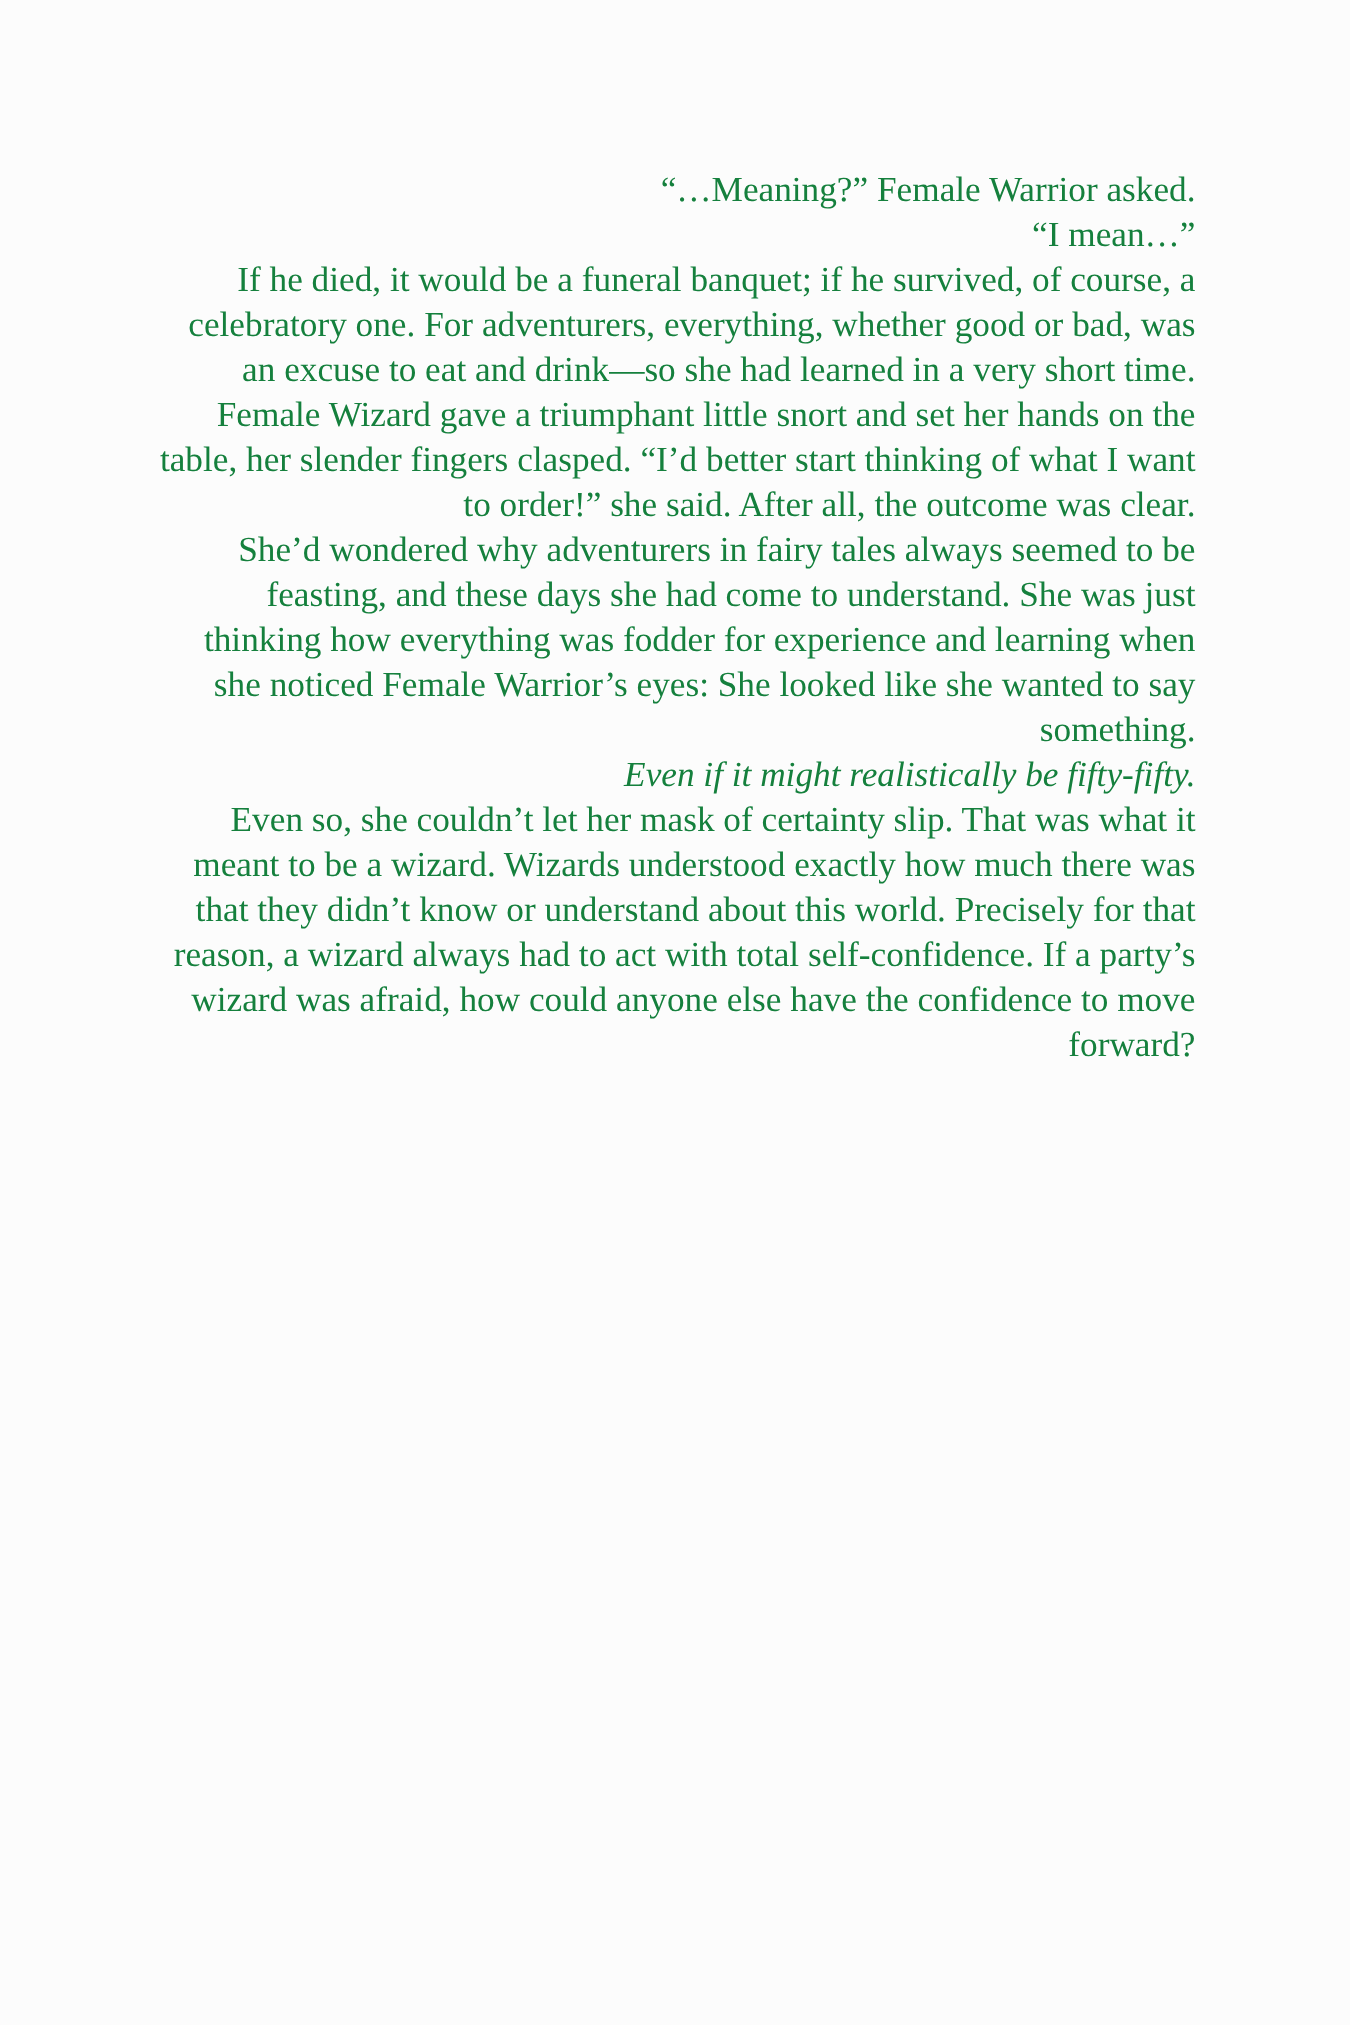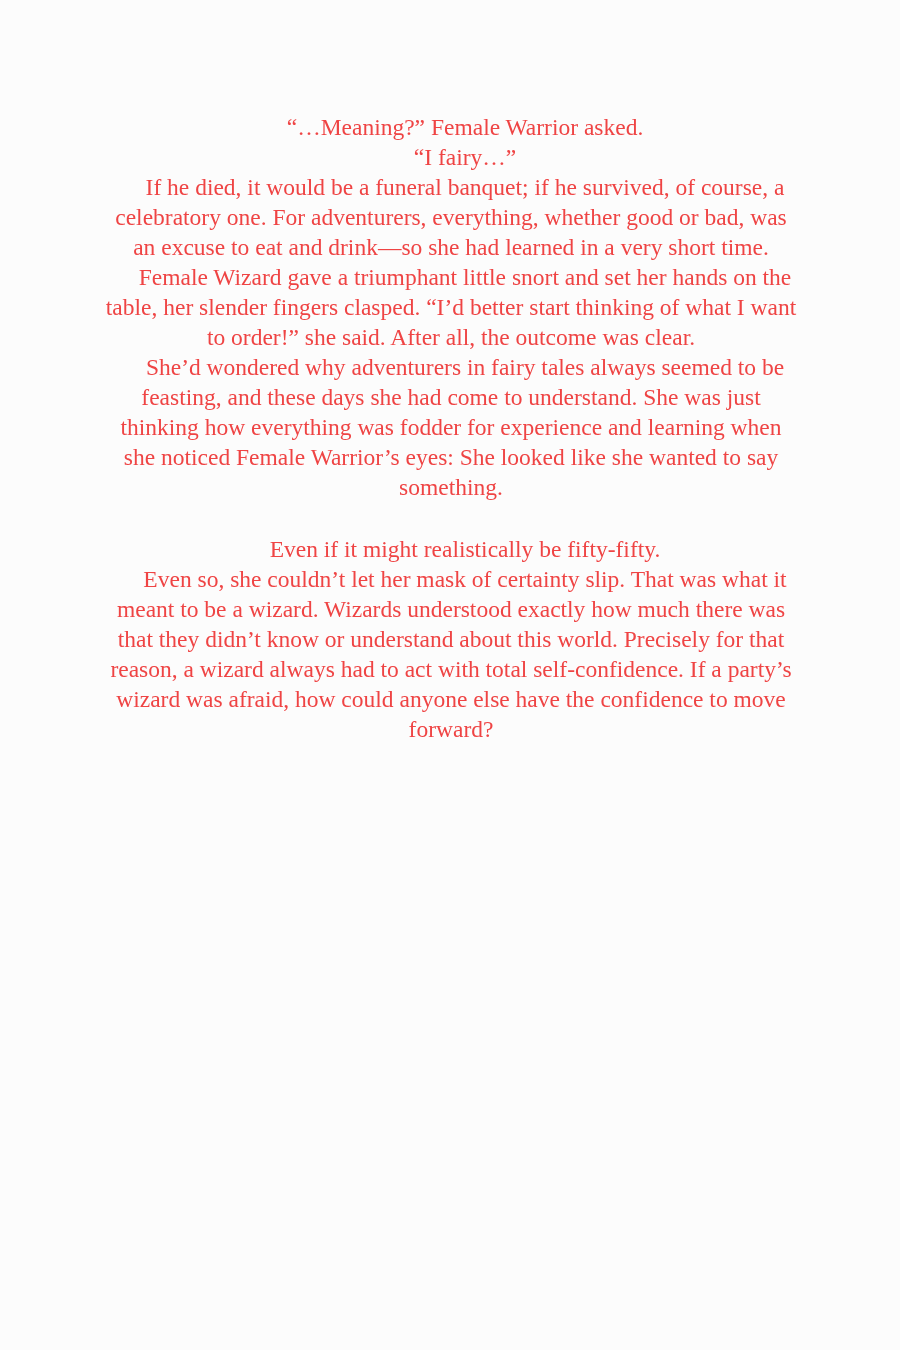--- a/index.html
+++ b/index.html
@@ -17,38 +17,38 @@
     width: 900px;
     height: 1350px;
     padding: 112px 105px 0 105px;
     background: #fcfcfc;
   }
   .text-block {
     width: 692px;
     font-family: "Liberation Serif", "DejaVu Serif", serif;
     font-size: 23.5px;
     line-height: 30px;
-    color: #ef4444;
-    text-align: center;
+    color: #15803d;
+    text-align: right;
   }
   .text-block p {
     margin: 0;
     padding: 0;
     text-indent: 28px;
   }
   .text-block p.italic {
-    margin-top: 32px;
+    font-style: italic;
   }
 </style>
 </head>
 <body>
 
 <div class="page">
   <div class="text-block">
     <p>“…Meaning?” Female Warrior asked.</p>
-    <p>“I fairy…”</p>
+    <p>“I mean…”</p>
     <p>If he died, it would be a funeral banquet; if he survived, of course, a celebratory one. For adventurers, everything, whether good or bad, was an excuse to eat and drink—so she had learned in a very short time.</p>
     <p>Female Wizard gave a triumphant little snort and set her hands on the table, her slender fingers clasped. “I’d better start thinking of what I want to order!” she said. After all, the outcome was clear.</p>
     <p>She’d wondered why adventurers in fairy tales always seemed to be feasting, and these days she had come to understand. She was just thinking how everything was fodder for experience and learning when she noticed Female Warrior’s eyes: She looked like she wanted to say something.</p>
     <p class="italic">Even if it might realistically be fifty-fifty.</p>
     <p>Even so, she couldn’t let her mask of certainty slip. That was what it meant to be a wizard. Wizards understood exactly how much there was that they didn’t know or understand about this world. Precisely for that reason, a wizard always had to act with total self-confidence. If a party’s wizard was afraid, how could anyone else have the confidence to move forward?</p>
   </div>
 </div>
 
 </body></html>

